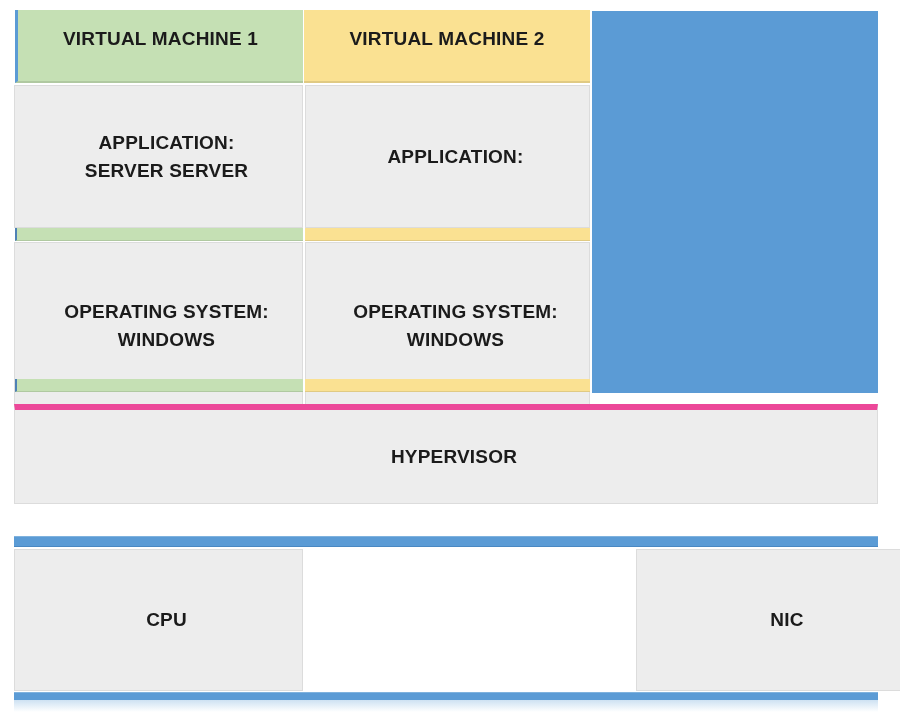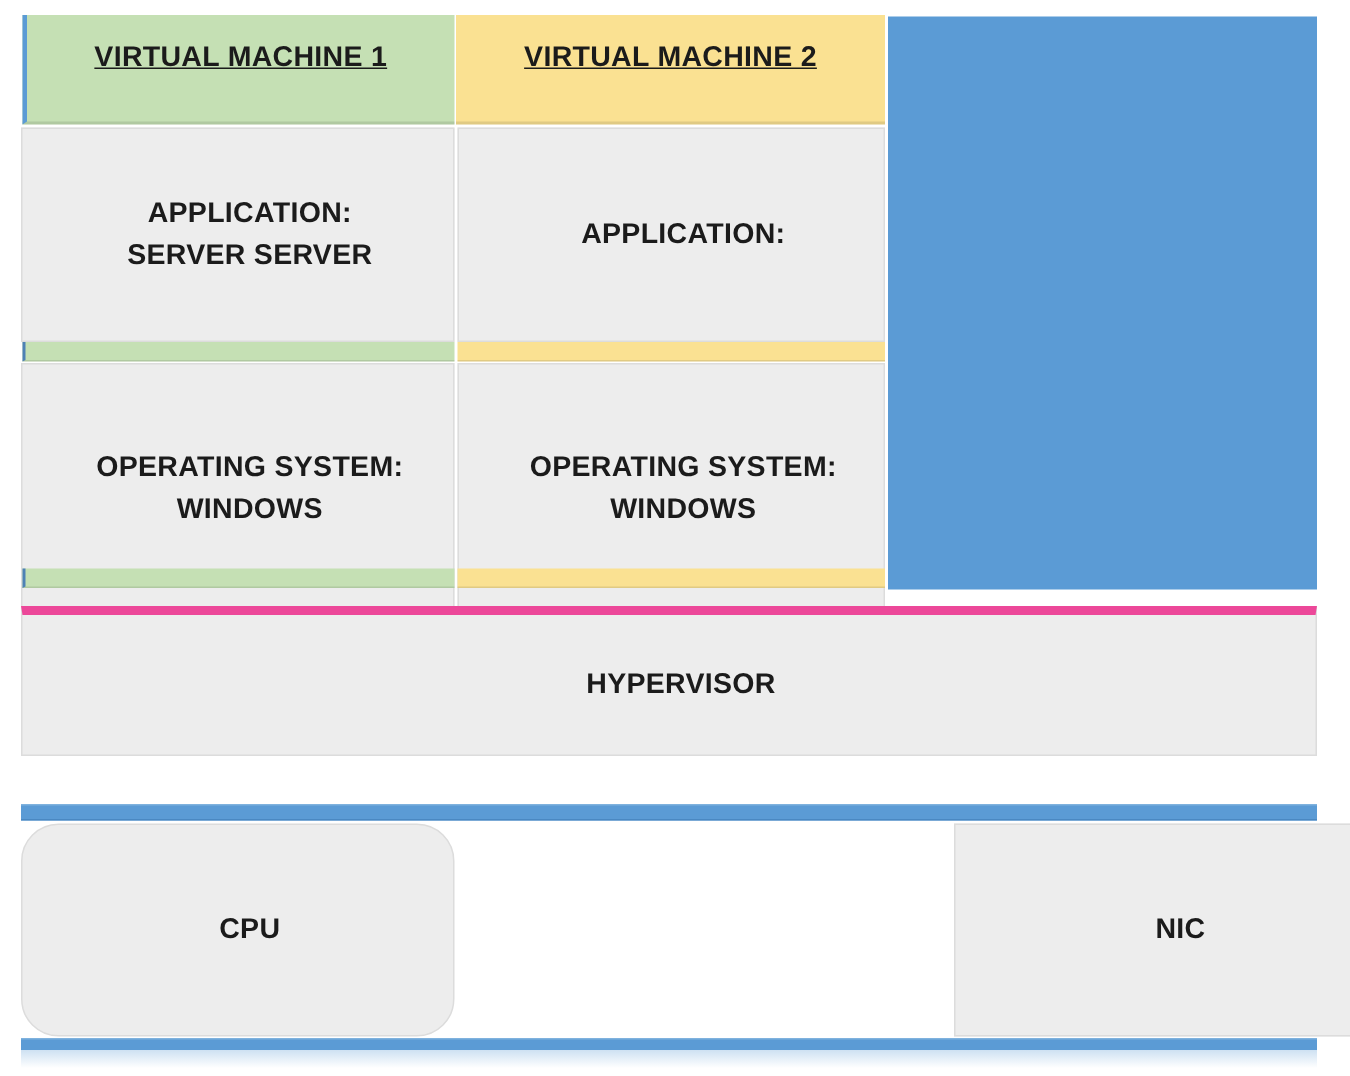--- a/index.html
+++ b/index.html
@@ -61,21 +61,20 @@
     left: 14px; top: 700px;
     width: 864px; height: 12px;
     background: linear-gradient(180deg, rgba(189,215,238,0.75), rgba(255,255,255,0));
   }
 
   
   .vm-header {
     top: 10px; height: 73px;
     padding-bottom: 14px;
     border-bottom: 2px solid rgba(0,0,0,0.10);
-    text-decoration: underline;
   }
   .vm1-header {
     left: 15px; width: 288px;
     background: #C5E0B4;
     border-left: 3px solid #5B9BD5;
   }
   .vm2-header {
     left: 304px; width: 286px;
     background: #FAE192;
   }
@@ -105,21 +104,21 @@
     background: #FAE192;
   }
 
   .hypervisor {
     left: 14px; top: 404px;
     width: 864px; height: 100px;
     border-top: 6px solid #ec4899;
   }
 
   .hw-row { top: 549px; height: 142px; }
-  .hw-cpu { left: 14px;  width: 289px; border-radius: 25px; }
+  .hw-cpu { left: 14px;  width: 289px; }
   .hw-ram { left: 305px; width: 284px; }
   .hw-nic { left: 592px; width: 286px; margin-left: 44px; }
 </style>
 </head>
 <body>
 
 <div class="canvas">
 
   <div class="blue-panel host-blue"></div>
 

